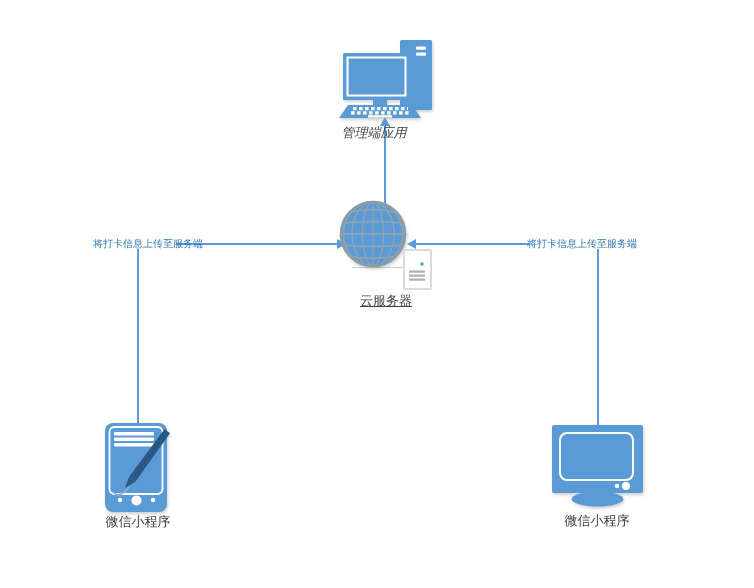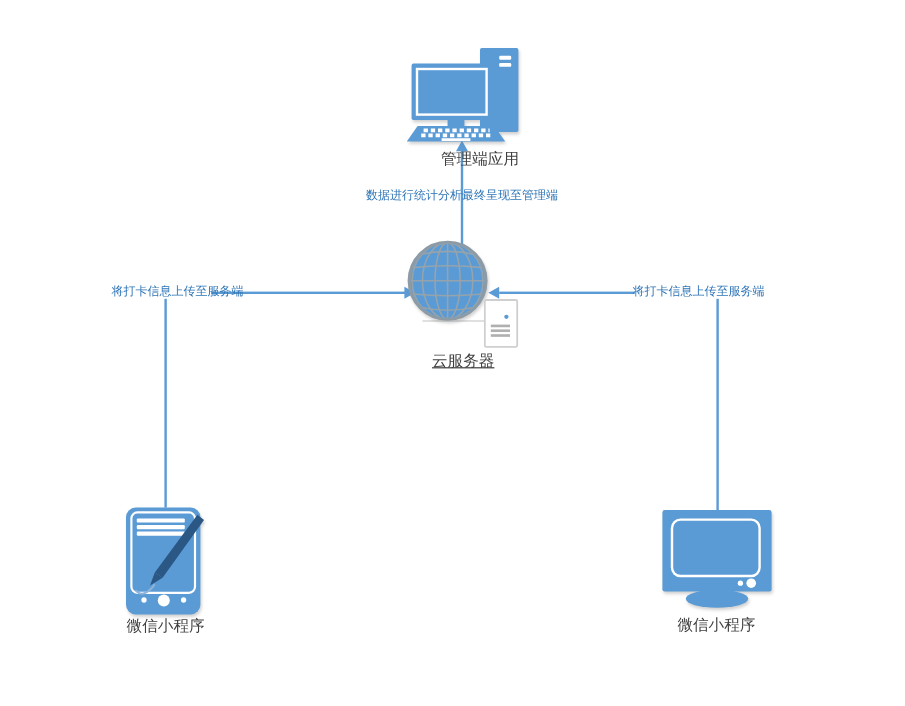--- a/index.html
+++ b/index.html
@@ -25,21 +25,20 @@
   .arrow-right{border-top:5px solid transparent;border-bottom:5px solid transparent;border-left:9px solid #5b9bd5;}
   .icon-shadow{filter:drop-shadow(1.5px 2px 1.5px rgba(120,120,120,0.35));}
 </style>
 </head>
 <body>
 
 <div id="canvas">
 
   <div class="vline abs" style="left:384px;top:125px;height:81px;"></div>
   <div class="arrow arrow-up" style="left:380px;top:117px;"></div>
-  <div class="edge-label" style="left:285px;top:158px;width:200px;">数据进行统计分析最终呈现至管理端</div>
 
   <div class="vline abs" style="left:137px;top:249px;height:174px;"></div>
   <div class="hline abs" style="left:176px;top:243px;width:162px;"></div>
   <div class="arrow arrow-right" style="left:337px;top:239px;"></div>
   <div class="edge-label" style="left:93px;top:238px;width:84px;">将打卡信息上传至服务端</div>
 
   <div class="vline abs" style="left:597px;top:249px;height:176px;"></div>
   <div class="hline abs" style="left:416px;top:243px;width:113px;"></div>
   <div class="arrow arrow-left" style="left:407px;top:239px;"></div>
   <div class="edge-label" style="left:527px;top:238px;width:84px;">将打卡信息上传至服务端</div>
@@ -57,21 +56,21 @@
       <rect x="10.5" y="21.5" width="58" height="38" fill="#5b9bd5" stroke="#ffffff" stroke-width="2"></rect>
 
       <rect x="36" y="64" width="14" height="7" fill="#5b9bd5"></rect>
 
       <polygon points="11,69 75,69 84,82 2,82" fill="#5b9bd5"></polygon>
       <line x1="16" y1="72.6" x2="71" y2="72.6" stroke="#ffffff" stroke-width="3.2" stroke-dasharray="3.6 2.4"></line>
       <line x1="14" y1="76.8" x2="73" y2="76.8" stroke="#ffffff" stroke-width="3.2" stroke-dasharray="3.6 2.4"></line>
       <line x1="31" y1="80.4" x2="55" y2="80.4" stroke="#ffffff" stroke-width="2.4"></line>
     </svg>
   </div>
-  <div class="node-label" style="left:350px;top:126px;width:100px;">管理端应用</div>
+  <div class="node-label" style="left:324px;top:126px;width:100px;font-style:italic;">管理端应用</div>
 
   <div class="abs" style="left:335px;top:196px;width:100px;height:96px;">
     <svg class="icon-shadow" width="76" height="76" viewBox="0 0 76 76" style="position:absolute;left:0;top:0;">
       <defs>
           <clipPath id="gclip">
             <circle cx="38" cy="38" r="31"></circle>
           </clipPath>
         </defs>
       <circle cx="38" cy="38" r="32" fill="#5b9bd5" stroke="#8c9ba5" stroke-width="2.6"></circle>
       <g clip-path="url(#gclip)" stroke="#95a3ad" stroke-width="1.3" fill="none">

